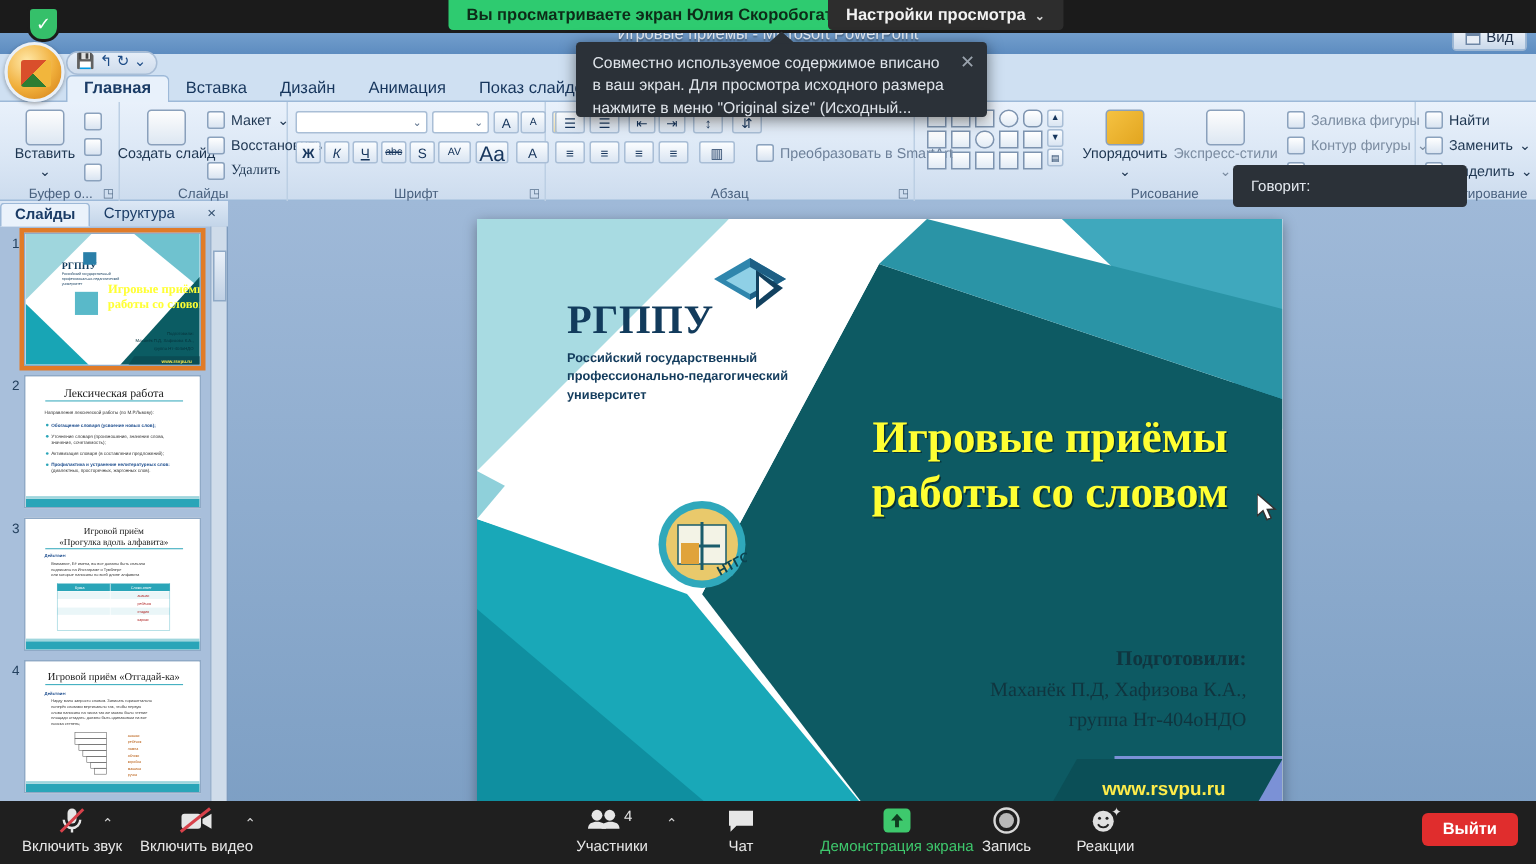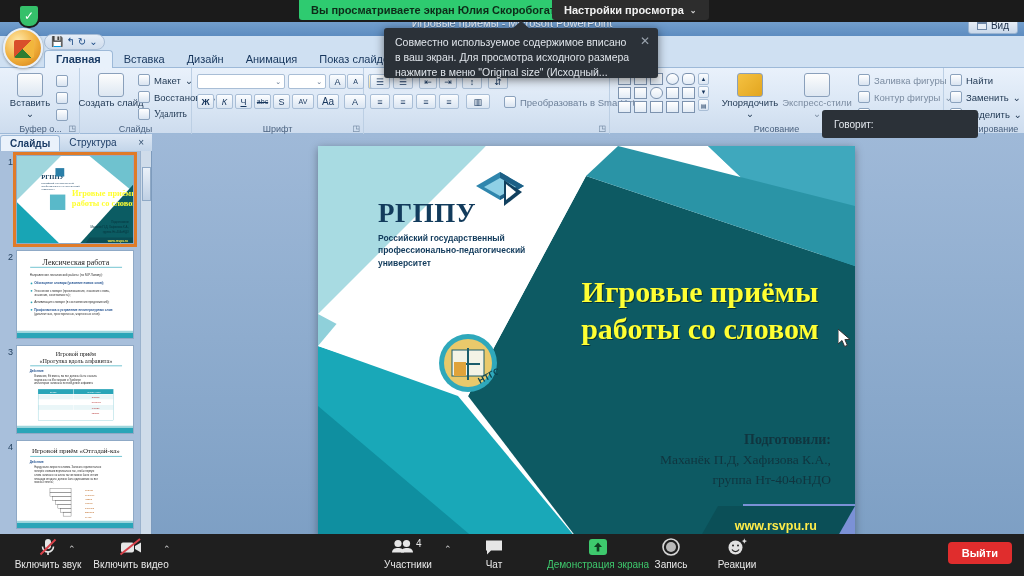--- a/index.html
+++ b/index.html
@@ -368,21 +368,21 @@
       <div class="fbtn" style="position:absolute; left:137px; top:6px;">A</div>
       <div class="fbtn" style="position:absolute; left:155px; top:6px; font-size:7px;">A</div>
       <div class="fbtn" style="position:absolute; left:176px; top:6px; width:20px; background:linear-gradient(#fff5d8,#e8d9a6);">⌫</div>
 
       <div class="fbtn" style="position:absolute; left:5px; top:26px; font-weight:bold;">Ж</div>
       <div class="fbtn" style="position:absolute; left:24px; top:26px; font-style:italic;">К</div>
       <div class="fbtn" style="position:absolute; left:43px; top:26px; text-decoration:underline;">Ч</div>
       <div class="fbtn" style="position:absolute; left:62px; top:26px; font-size:7px; text-decoration:line-through;">abc</div>
       <div class="fbtn" style="position:absolute; left:81px; top:26px;">S</div>
       <div class="fbtn" style="position:absolute; left:100px; top:26px; width:22px; font-size:7px;">AV</div>
-      <div class="fbtn" style="position:absolute; left:125px; top:26px; width:22px; font-size:10px;">Аa</div>
+      <div class="fbtn" style="position:absolute; left:125px; top:26px; width:22px; font-size:14px;">Аa</div>
       <div class="fbtn" style="position:absolute; left:152px; top:26px; width:22px;">A</div>
 
       <div class="gtitle">Шрифт</div>
       <span class="dlg-launch">◳</span>
     </div>
 
     <div class="rgroup" style="left:364px; width:246px;">
       <div class="fbtn" style="position:absolute; left:6px; top:6px; width:20px;">☰</div>
       <div class="fbtn" style="position:absolute; left:29px; top:6px; width:20px;">☰</div>
       <div class="fbtn" style="position:absolute; left:55px; top:6px; width:18px;">⇤</div>
@@ -394,20 +394,21 @@
       <div class="fbtn" style="position:absolute; left:29px; top:26px; width:20px;">≡</div>
       <div class="fbtn" style="position:absolute; left:52px; top:26px; width:20px;">≡</div>
       <div class="fbtn" style="position:absolute; left:75px; top:26px; width:20px;">≡</div>
       <div class="fbtn" style="position:absolute; left:102px; top:26px; width:24px;">▥</div>
 
       <div class="sm-row" style="left:140px; top:28px;">
         <span class="sm-ico"></span>
         <span class="rlabel" style="color:#6d8099;">Преобразовать в SmartArt</span>
         <span class="rlabel" style="color:#6d8099;">⌄</span>
       </div>
+      <div class="gtitle">Абзац</div>
       <span class="dlg-launch">◳</span>
     </div>
 
     <div class="rgroup" style="left:610px; width:334px;">
       <div style="position:absolute; left:8px; top:5px; display:grid; grid-template-columns:repeat(5,14px); gap:2px;">
         <span class="shape-cell"></span>
         <span class="shape-cell"></span>
         <span class="shape-cell"></span>
         <span class="shape-cell" style="border-radius:50%;"></span>
         <span class="shape-cell" style="border-radius:4px;"></span>

